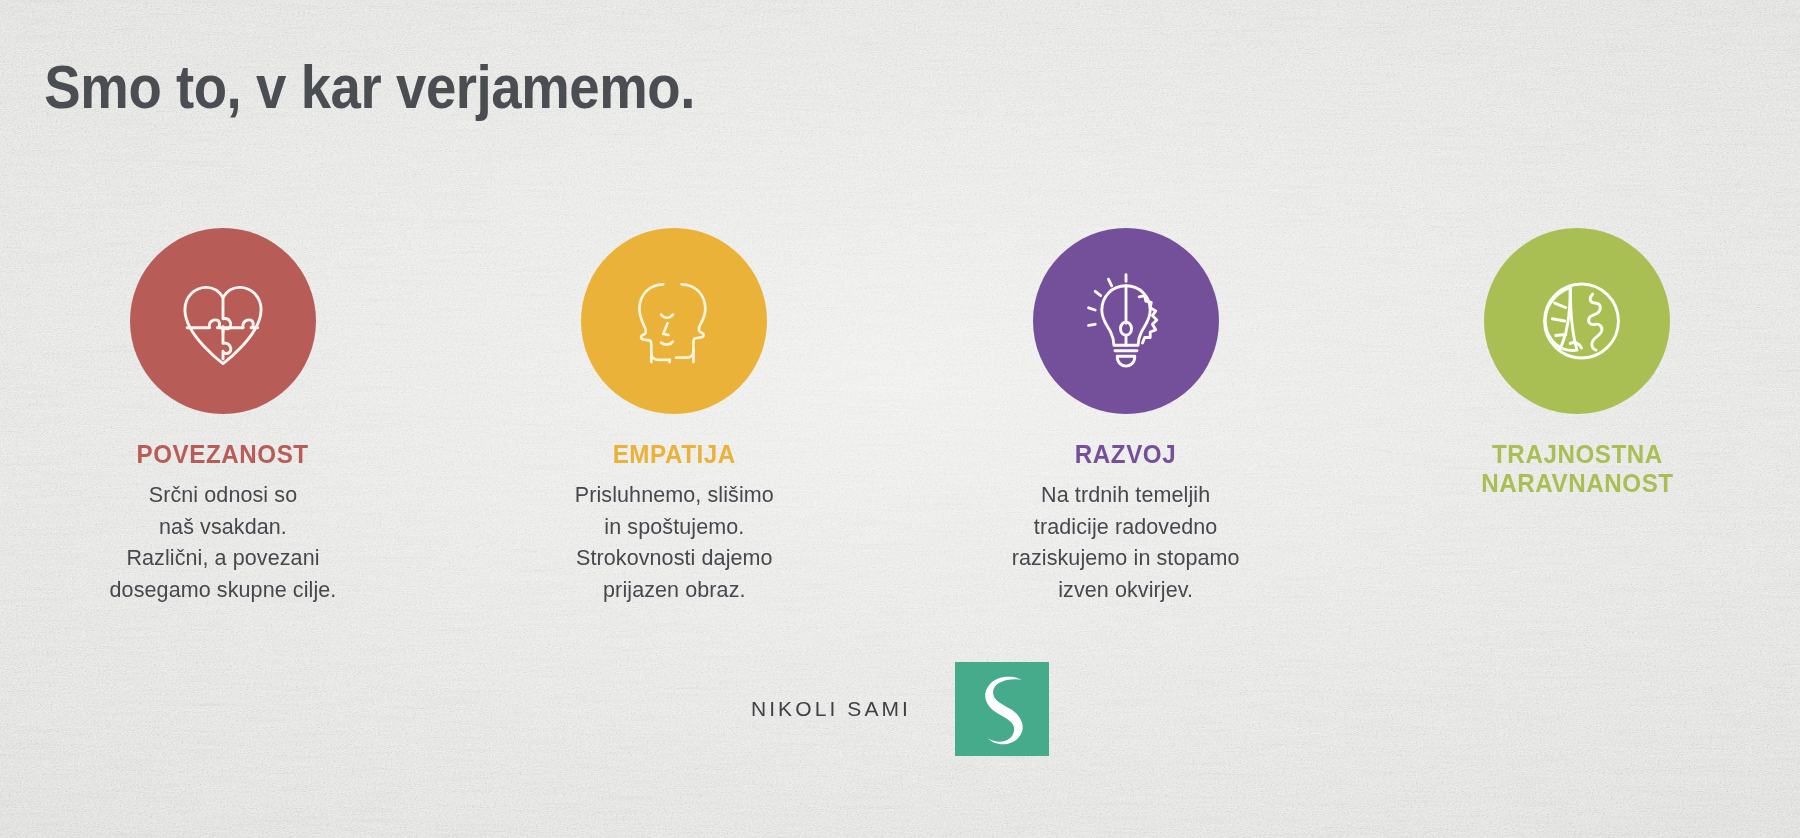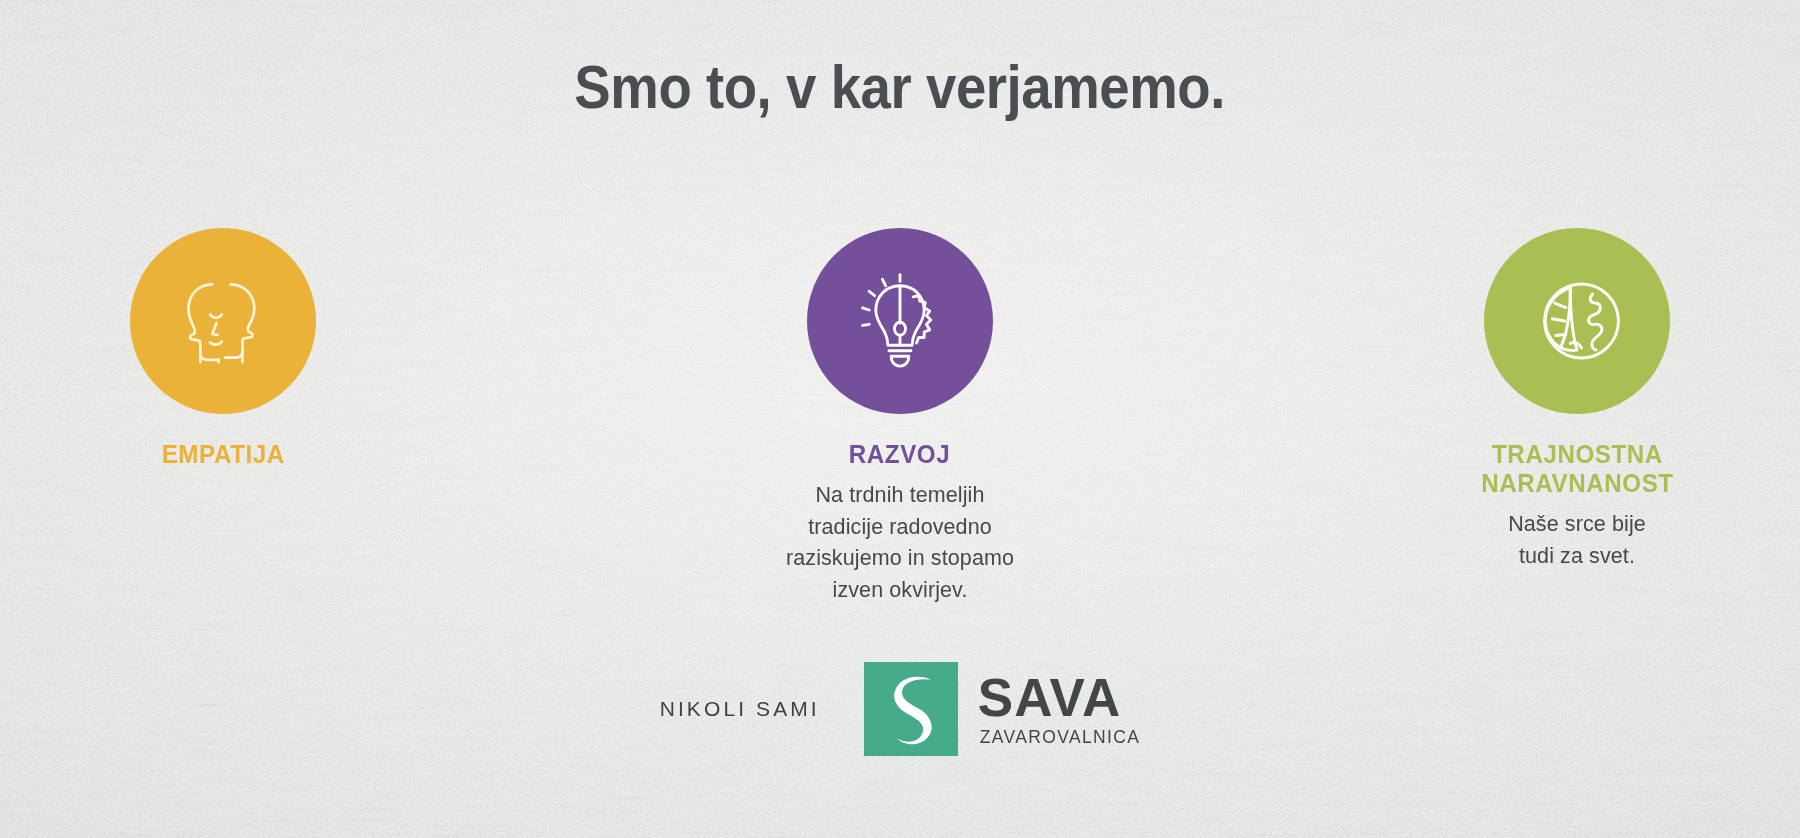--- a/index.html
+++ b/index.html
@@ -47,21 +47,21 @@
     width: 1800px;
     height: 838px;
   }
 
   
   .title-wrap {
     position: absolute;
     top: 54px;
     left: 0;
     width: 1800px;
-    text-align: center;
+    text-align: left;
   }
   .poster-title {
     display: inline-block;
     font-family: "Liberation Sans", sans-serif;
     font-weight: bold;
     font-size: 62px;
     letter-spacing: -0.5px;
     color: #4a4d51;
     transform: scaleX(0.88);
     transform-origin: center;
@@ -201,38 +201,58 @@
   <div id="paper-vignette"></div>
 
   <div id="content">
 
     <div class="title-wrap">
       <div class="poster-title">Smo to, v kar verjamemo.</div>
     </div>
 
     <div class="columns">
 
+      <div class="column">
+        <div class="icon-circle" style="background:#b85c58">
+          <svg width="112" height="112" viewBox="0 0 100 100" fill="none" stroke="#fdf6f0" stroke-width="2.6" stroke-linecap="round" stroke-linejoin="round">
+            <path d="M50 88 C50 88 16 63 16 40 C16 28 25 20 35 20 C42 20 47 24 50 29 C53 24 58 20 65 20 C75 20 84 28 84 40 C84 63 50 88 50 88 Z"></path>
+            <path d="M18 56 L38 56 C38 56 37 52 40 50 C43 48 47 49 47 53 C47 56 45 56 45 56 L50 56"></path>
+            <path d="M50 29 L50 48 C50 48 54 47 56 50 C58 53 57 57 53 57 C50 57 50 55 50 55 L50 60"></path>
+            <path d="M50 56 L50 70 C50 70 54 69 56 72 C58 75 57 79 53 79 C50 79 50 77 50 77 L50 84"></path>
+            <path d="M50 56 L68 56 C68 56 67 52 70 50 C73 48 77 49 77 53 C77 56 75 56 75 56 L81 56"></path>
+          </svg>
+        </div>
+        <div class="col-label" style="color:#b85c58">POVEZANOST</div>
+        <div class="col-body">Srčni odnosi so
+naš vsakdan.
+Različni, a povezani
+dosegamo skupne cilje.</div>
+      </div>
 
       <div class="column">
         <div class="icon-circle" style="background:#eab238">
           <svg width="108" height="108" viewBox="0 0 100 100" fill="none" stroke="#fdf4dd" stroke-width="2.5" stroke-linecap="round" stroke-linejoin="round">
 
             <path d="M57 16 C70 16 79 26 79 39 C79 46 76 50 74 54 C72 58 73 60 76 61 C78 62 78 64 76 65 L70 66 C68 66 68 68 68 70 L68 78 C68 82 65 84 61 84 L52 84"></path>
             <path d="M68 78 L68 88"></path>
 
             <path d="M40 16 C27 16 18 26 18 39 C18 47 21 51 23 56 C25 60 24 62 21 63 C19 64 19 66 21 67 L27 68 C29 68 29 70 29 72 L29 80 C29 84 32 86 36 86 L46 86 L46 88"></path>
             <path d="M46 86 L46 88 M29 80 L29 88"></path>
 
             <path d="M38 44 C41 48 46 48 49 44"></path>
 
             <path d="M44 52 L40 62 L45 63"></path>
             <path d="M38 70 C42 73 47 72 49 69"></path>
           </svg>
         </div>
         <div class="col-label" style="color:#eab238">EMPATIJA</div>
+        <div class="col-body">Prisluhnemo, slišimo
+in spoštujemo.
+Strokovnosti dajemo
+prijazen obraz.</div>
       </div>
 
 
       <div class="column">
         <div class="icon-circle" style="background:#74509a">
           <svg width="110" height="110" viewBox="0 0 100 100" fill="none" stroke="#fdfbff" stroke-width="2.6" stroke-linecap="round" stroke-linejoin="round">
 
             <path d="M50 8 L50 14"></path>
             <path d="M34 12 L37 18"></path>
             <path d="M22 23 L27 27"></path>
@@ -267,37 +287,31 @@
             <path d="M64 26 C60 30 62 34 66 34 C70 34 72 37 70 41 C68 45 63 44 61 47 C59 51 62 54 66 53 C70 52 73 55 72 59 C71 63 66 64 64 68 C62 72 64 75 67 76"></path>
             <path d="M44 70 C48 68 52 70 54 74"></path>
 
             <path d="M44 20 C28 26 20 40 22 54 C24 68 36 78 50 76 C46 62 44 40 44 20 Z"></path>
             <path d="M44 20 C44 40 42 62 34 76"></path>
             <path d="M40 38 L30 34 M39 50 L28 48 M40 62 L31 63"></path>
           </svg>
         </div>
         <div class="col-label" style="color:#a9bf54; white-space:pre-line">TRAJNOSTNA
 NARAVNANOST</div>
-        <div class="col-body">Naše srce bije
-tudi za svet.</div>
       </div>
 
     </div>
 
     <div class="footer">
       <div class="tagline">NIKOLI SAMI</div>
 
       <div class="logo-mark">
         <svg width="94" height="94" viewBox="0 0 100 100">
           <rect x="0" y="0" width="100" height="100" fill="#45ab8a"></rect>
           <path d="M71 19 C62 14 44 14 36 25 C27 37 35 49 46 55 C57 61 66 66 62 76 C58 86 44 87 35 81
                    C42 89 58 90 67 81 C77 71 71 57 59 50 C48 44 38 39 41 29 C44 20 60 17 71 19 Z" fill="#ffffff"></path>
         </svg>
       </div>
 
-      <div class="logo-words">
-        <div class="logo-sava">SAVA</div>
-        <div class="logo-sub">ZAVAROVALNICA</div>
-      </div>
     </div>
 
   </div>
 </div>
 
 </body></html>

